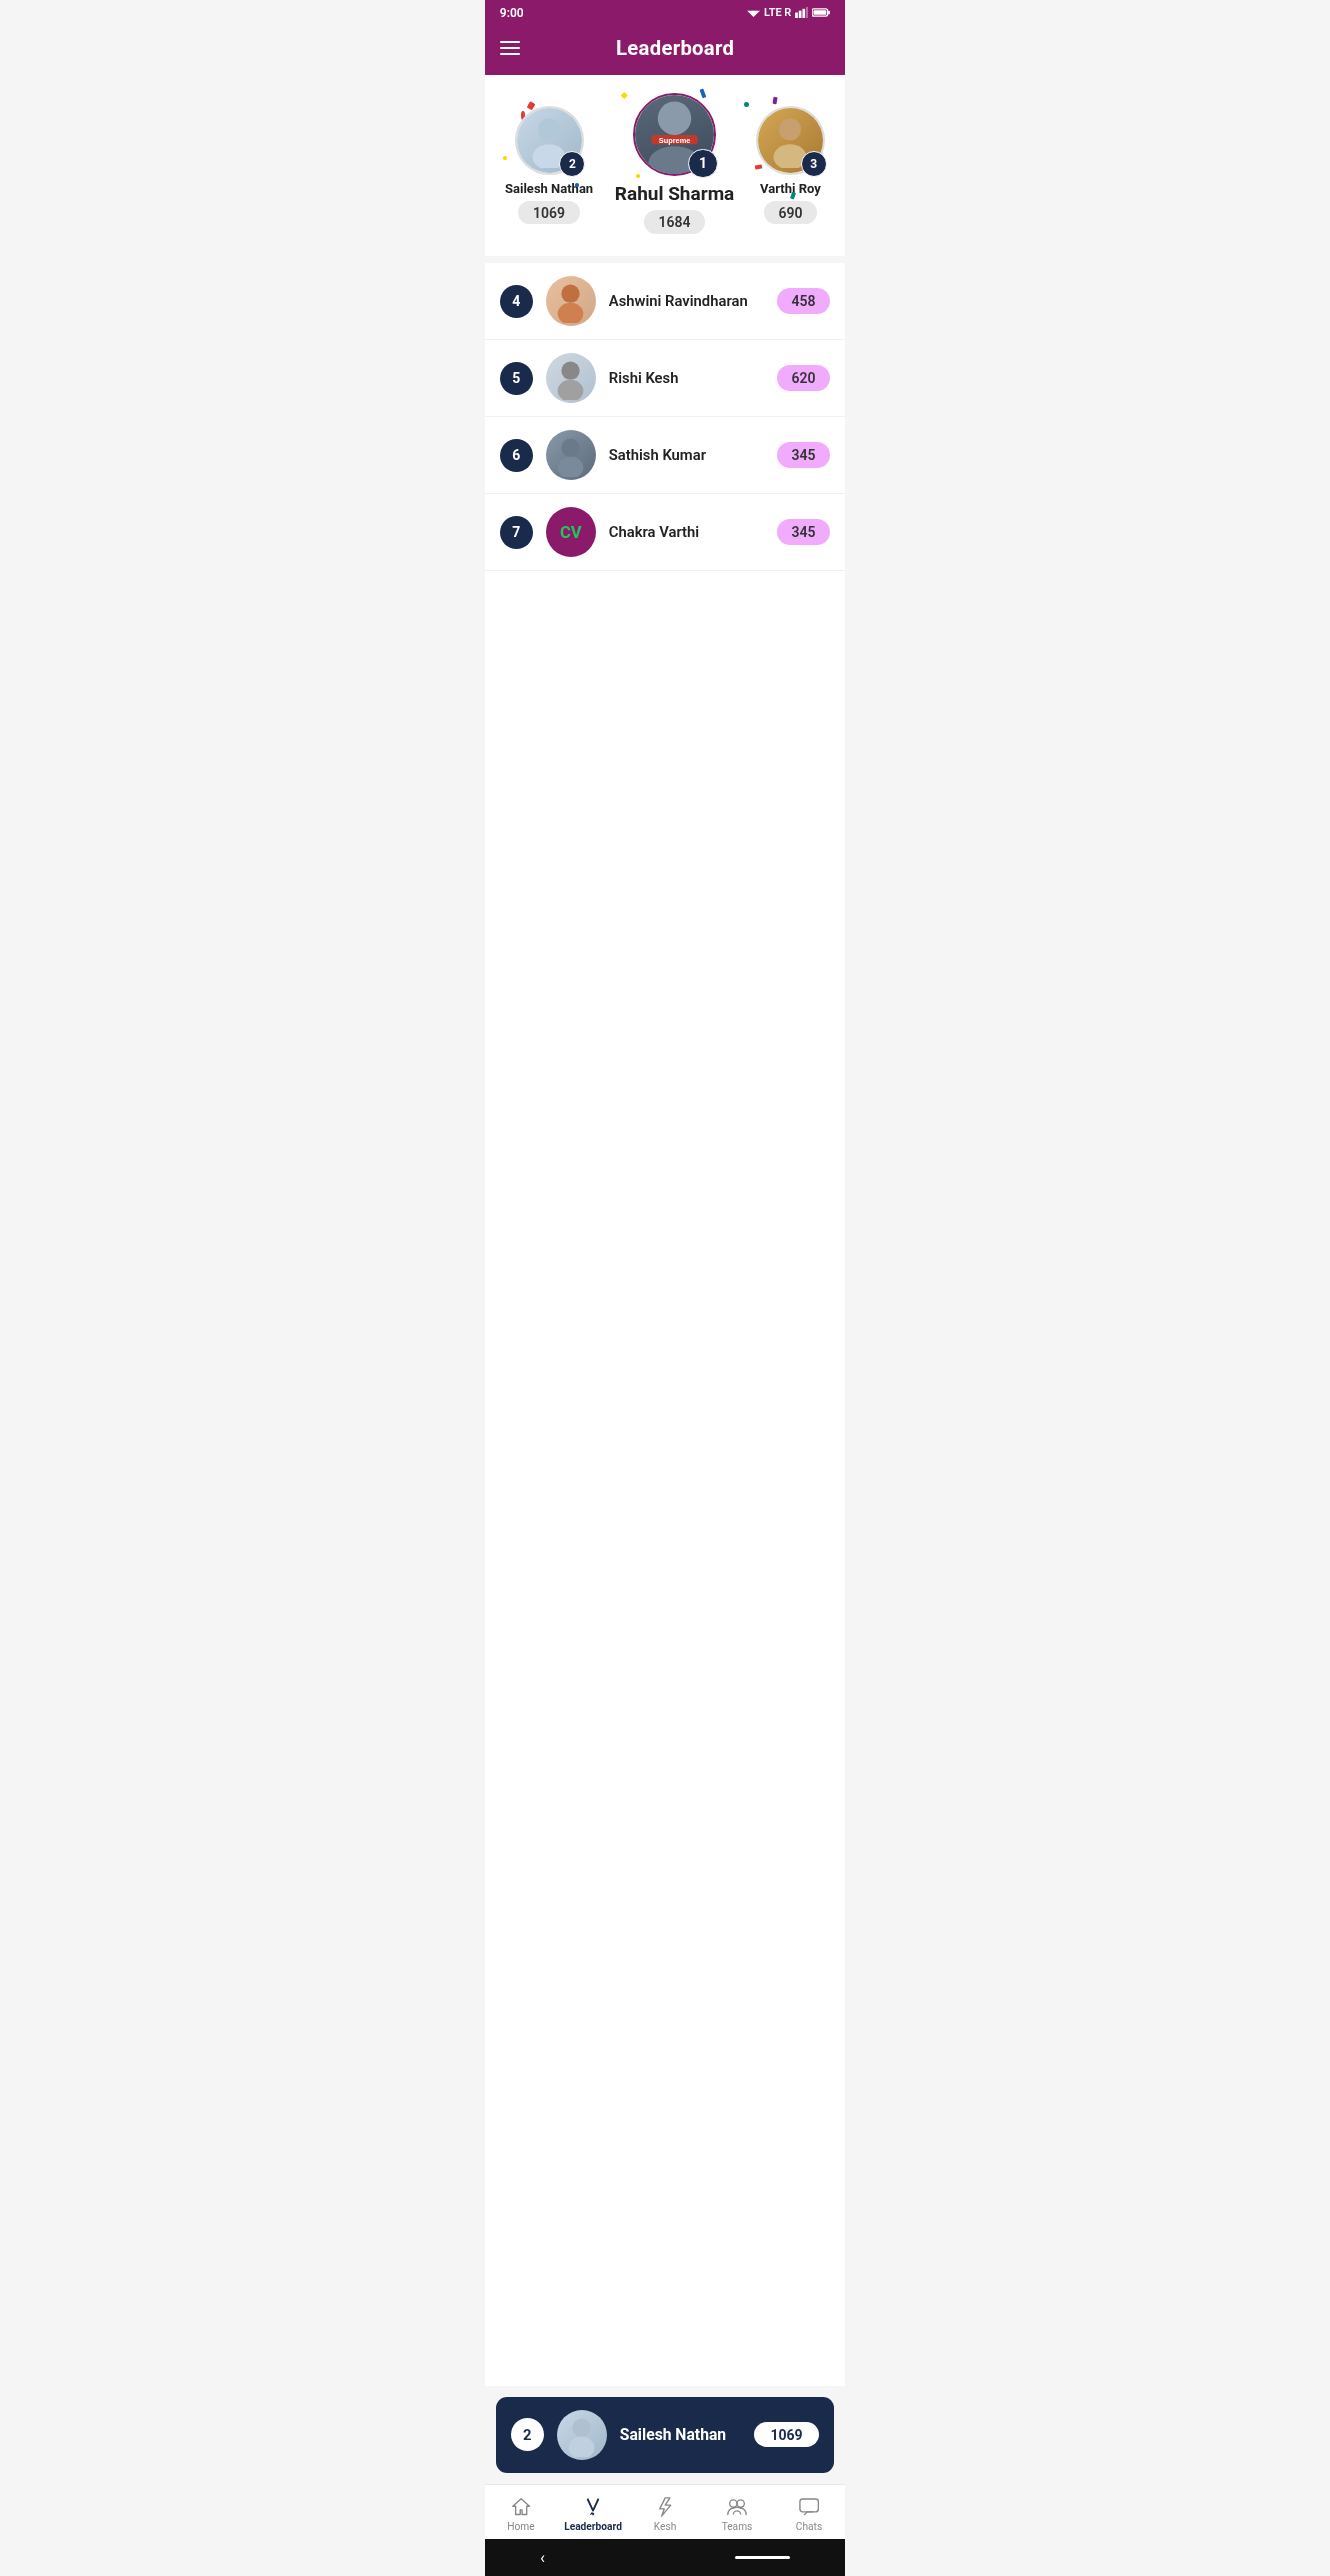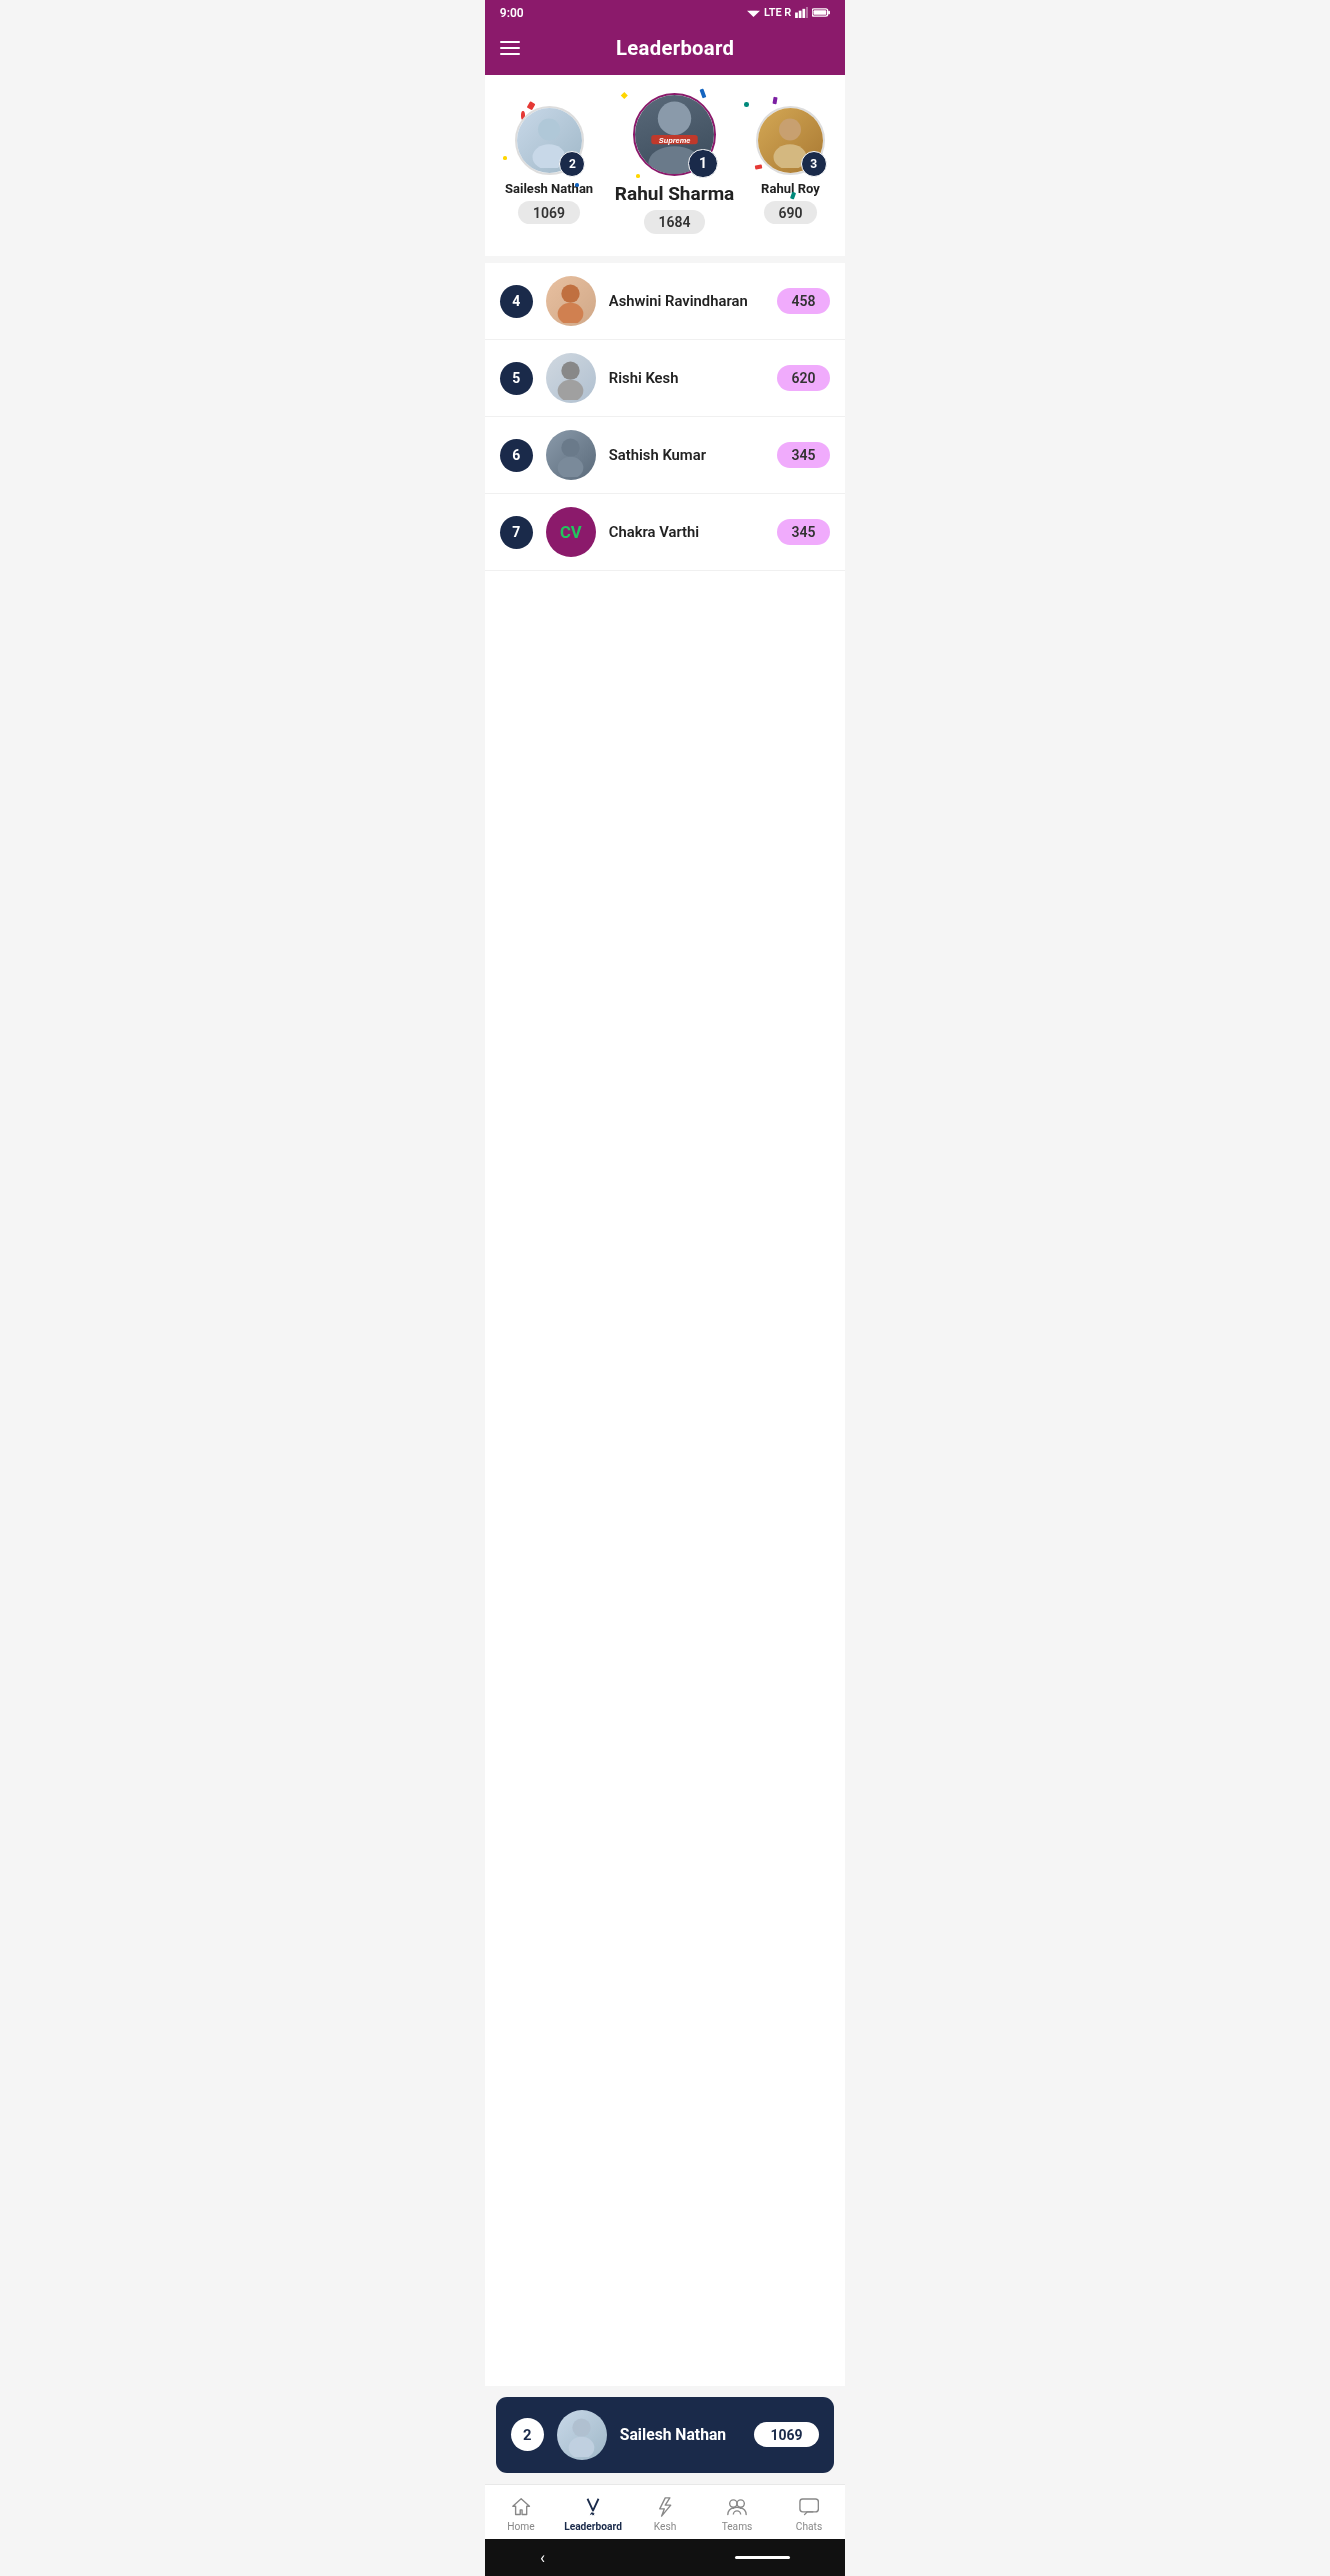--- a/index.html
+++ b/index.html
@@ -109,21 +109,20 @@
     }
 
     .avatar-wrapper {
       position: relative;
     }
 
     .avatar-circle {
       border-radius: 50%;
       overflow: hidden;
       border: 2.8px solid #ddd;
-      font-style: italic;
     }
 
     .avatar-circle.large {
       width: 83px;
       height: 83px;
     }
 
     .avatar-circle.medium {
       width: 69px;
       height: 69px;
@@ -460,21 +459,21 @@
         <div class="avatar-circle medium">
           <div style="width:100%;height:100%;background:linear-gradient(135deg,#d4a855,#a87832);display:flex;align-items:center;justify-content:center;">
             <svg width="46" height="55" viewBox="0 0 50 60">
               <circle cx="25" cy="18" r="12" fill="#c8a070"></circle>
               <ellipse cx="25" cy="48" rx="18" ry="14" fill="#d4b880"></ellipse>
             </svg>
           </div>
         </div>
         <div class="rank-badge">3</div>
       </div>
-      <span class="player-name">Rahul Roy</span>
+      <span class="player-name">Varthi Roy</span>
       <div class="score-pill">690</div>
     </div>
   </div>
 </div>
 
 <div class="leaderboard-list">
 
   <div class="list-item">
     <div class="rank-circle">4</div>
     <div class="list-avatar">

